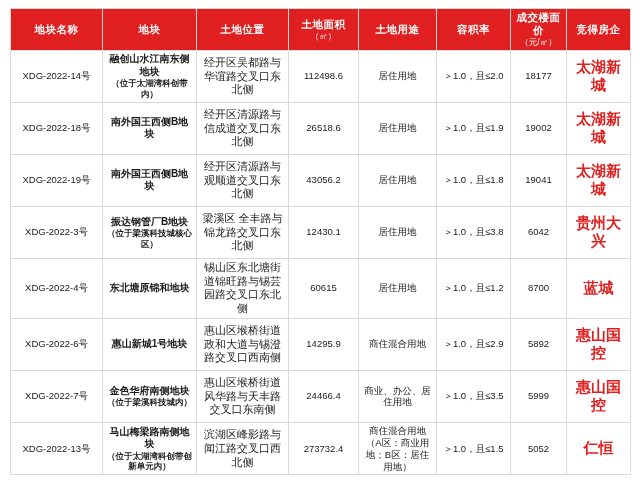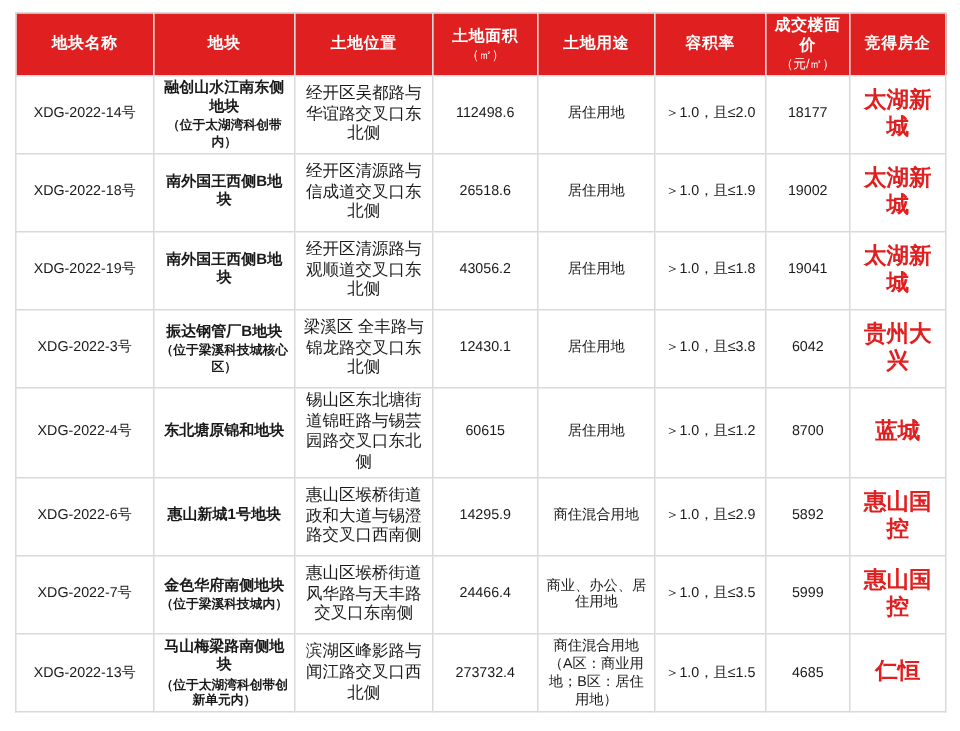--- a/index.html
+++ b/index.html
@@ -213,18 +213,18 @@
         <td class="price"><span>5999</span></td>
         <td class="winner"><span>惠山国控</span></td>
       </tr>
       <tr>
         <td class="code"><span>XDG-2022-13号</span></td>
         <td class="parcel"><span>马山梅梁路南侧地块</span><span class="sub">（位于太湖湾科创带创新单元内）</span></td>
         <td class="location"><span>滨湖区峰影路与闻江路交叉口西北侧</span></td>
         <td class="area"><span>273732.4</span></td>
         <td class="use"><span>商住混合用地（A区：商业用地；B区：居住用地）</span></td>
         <td class="ratio"><span>＞1.0，且≤1.5</span></td>
-        <td class="price"><span>4685</span></td>
+        <td class="price"><span>5052</span></td>
         <td class="winner"><span>仁恒</span></td>
       </tr>
     </tbody>
   </table>
 </div>
 
 </body></html>

